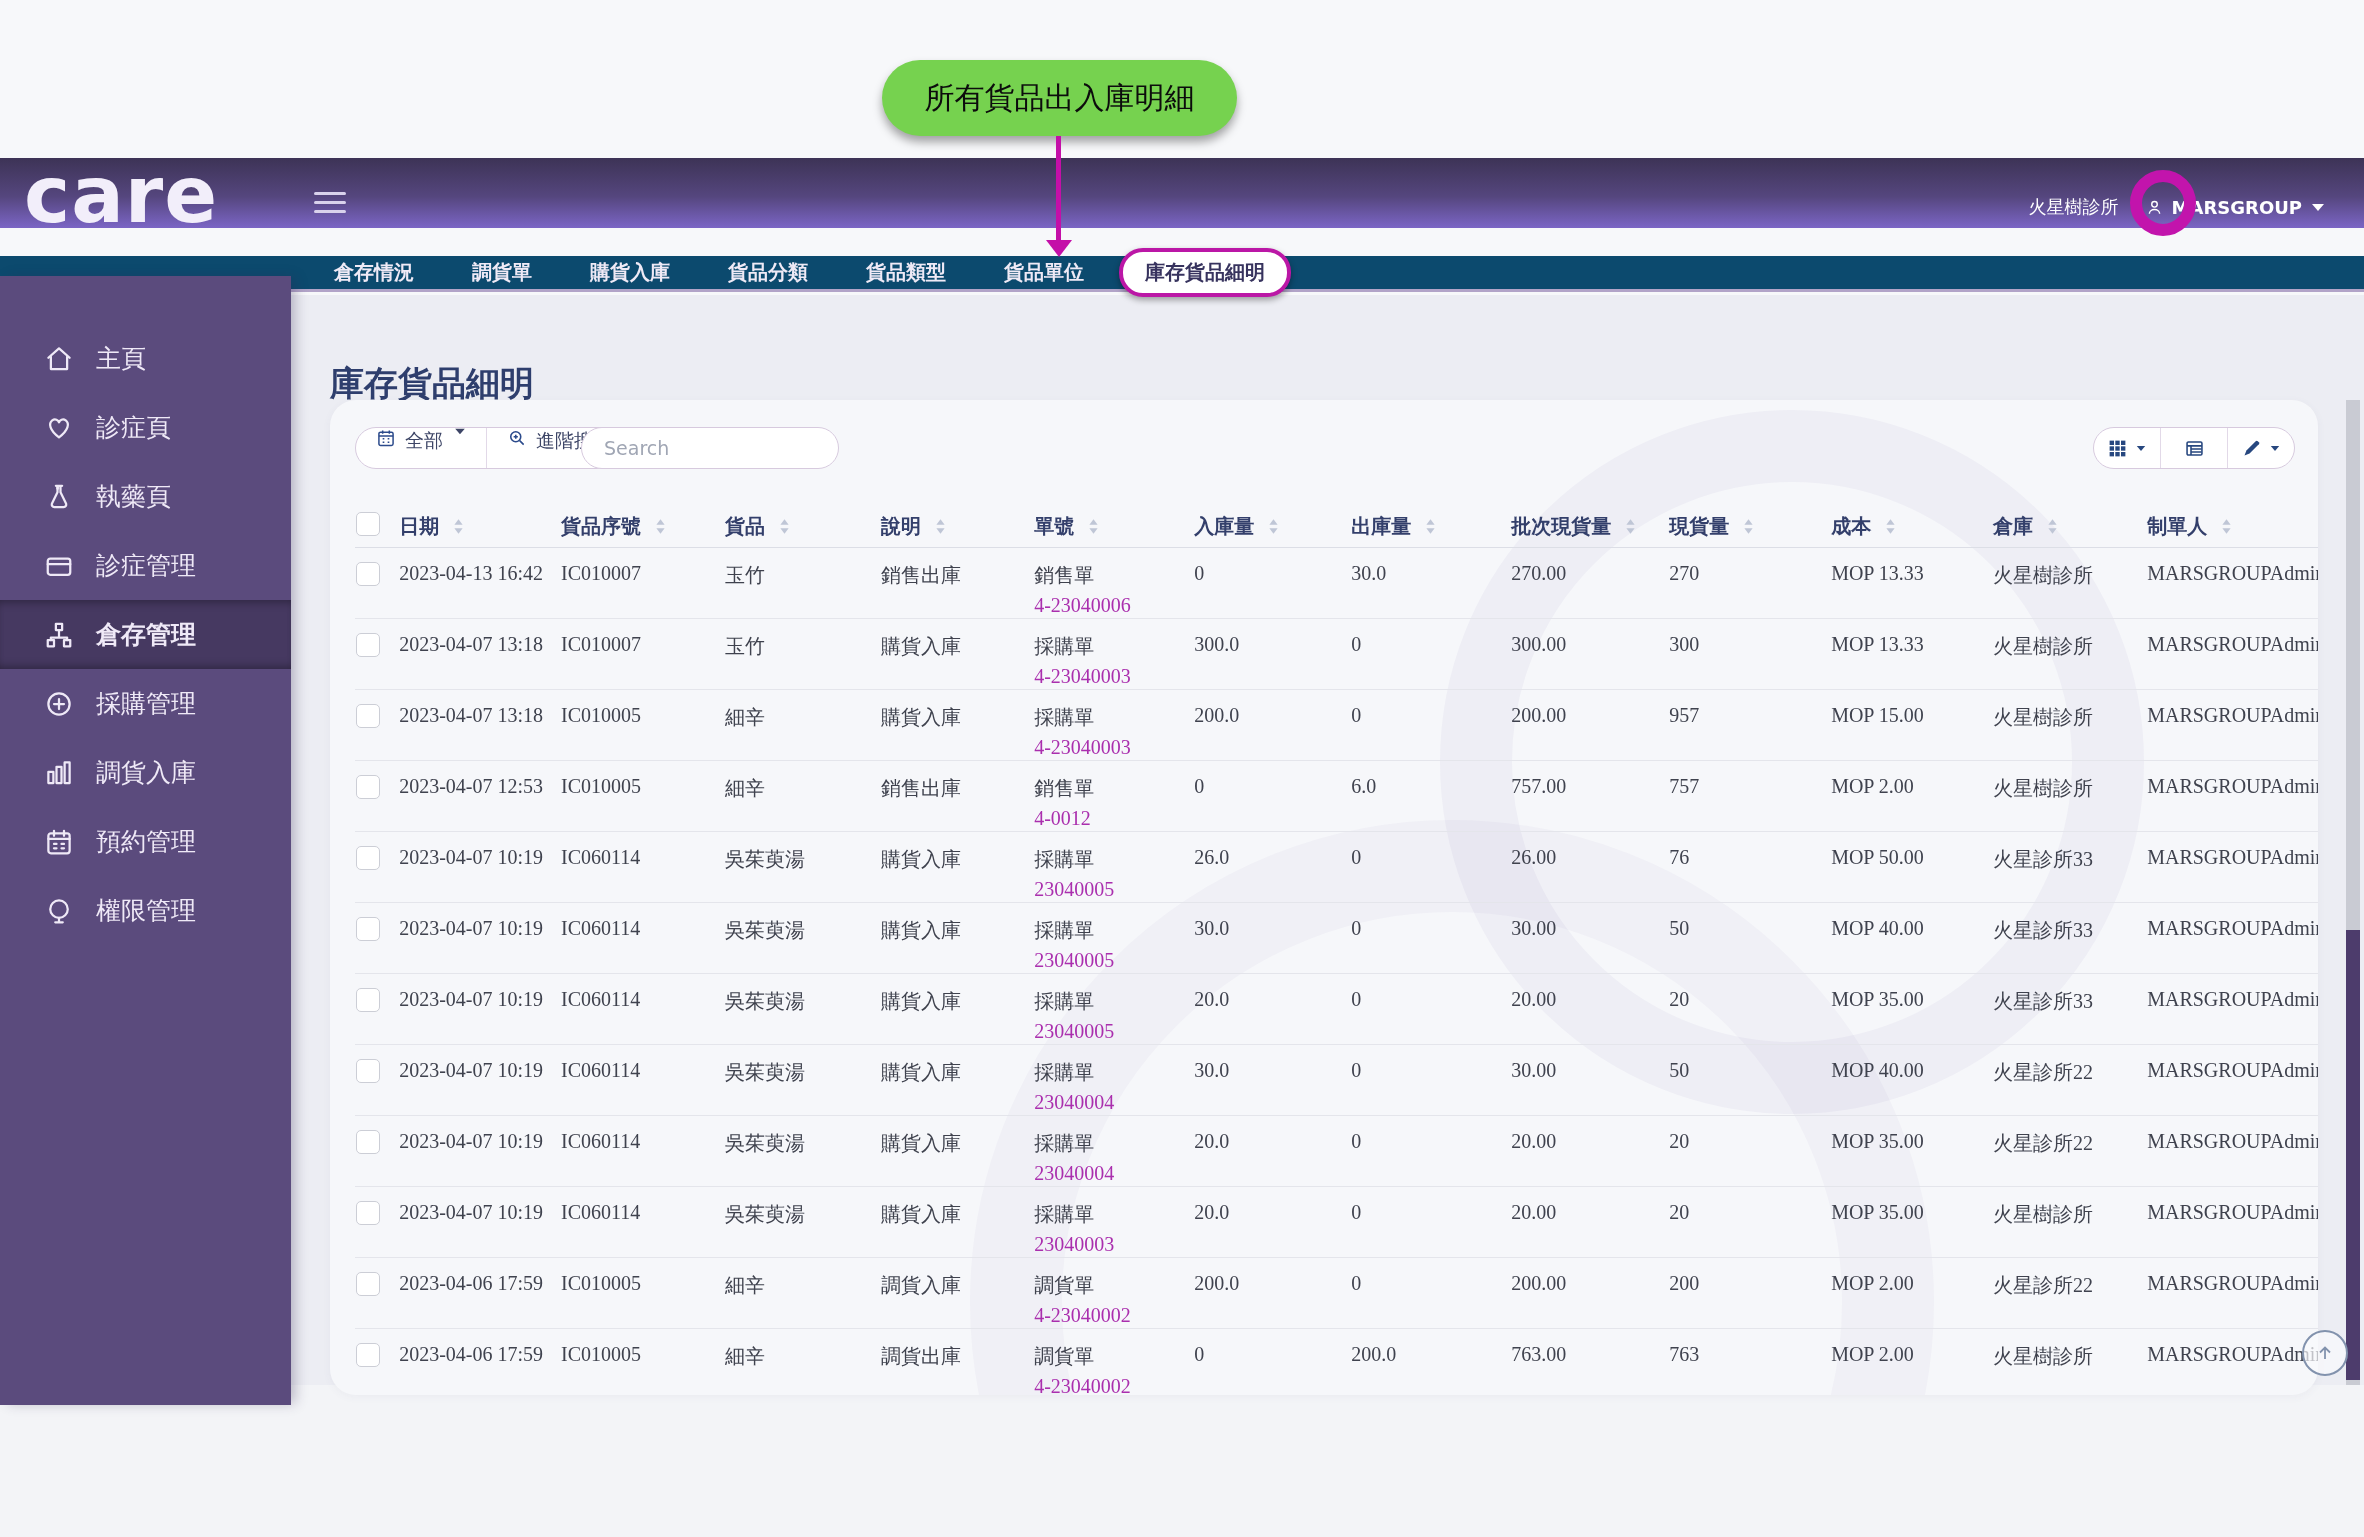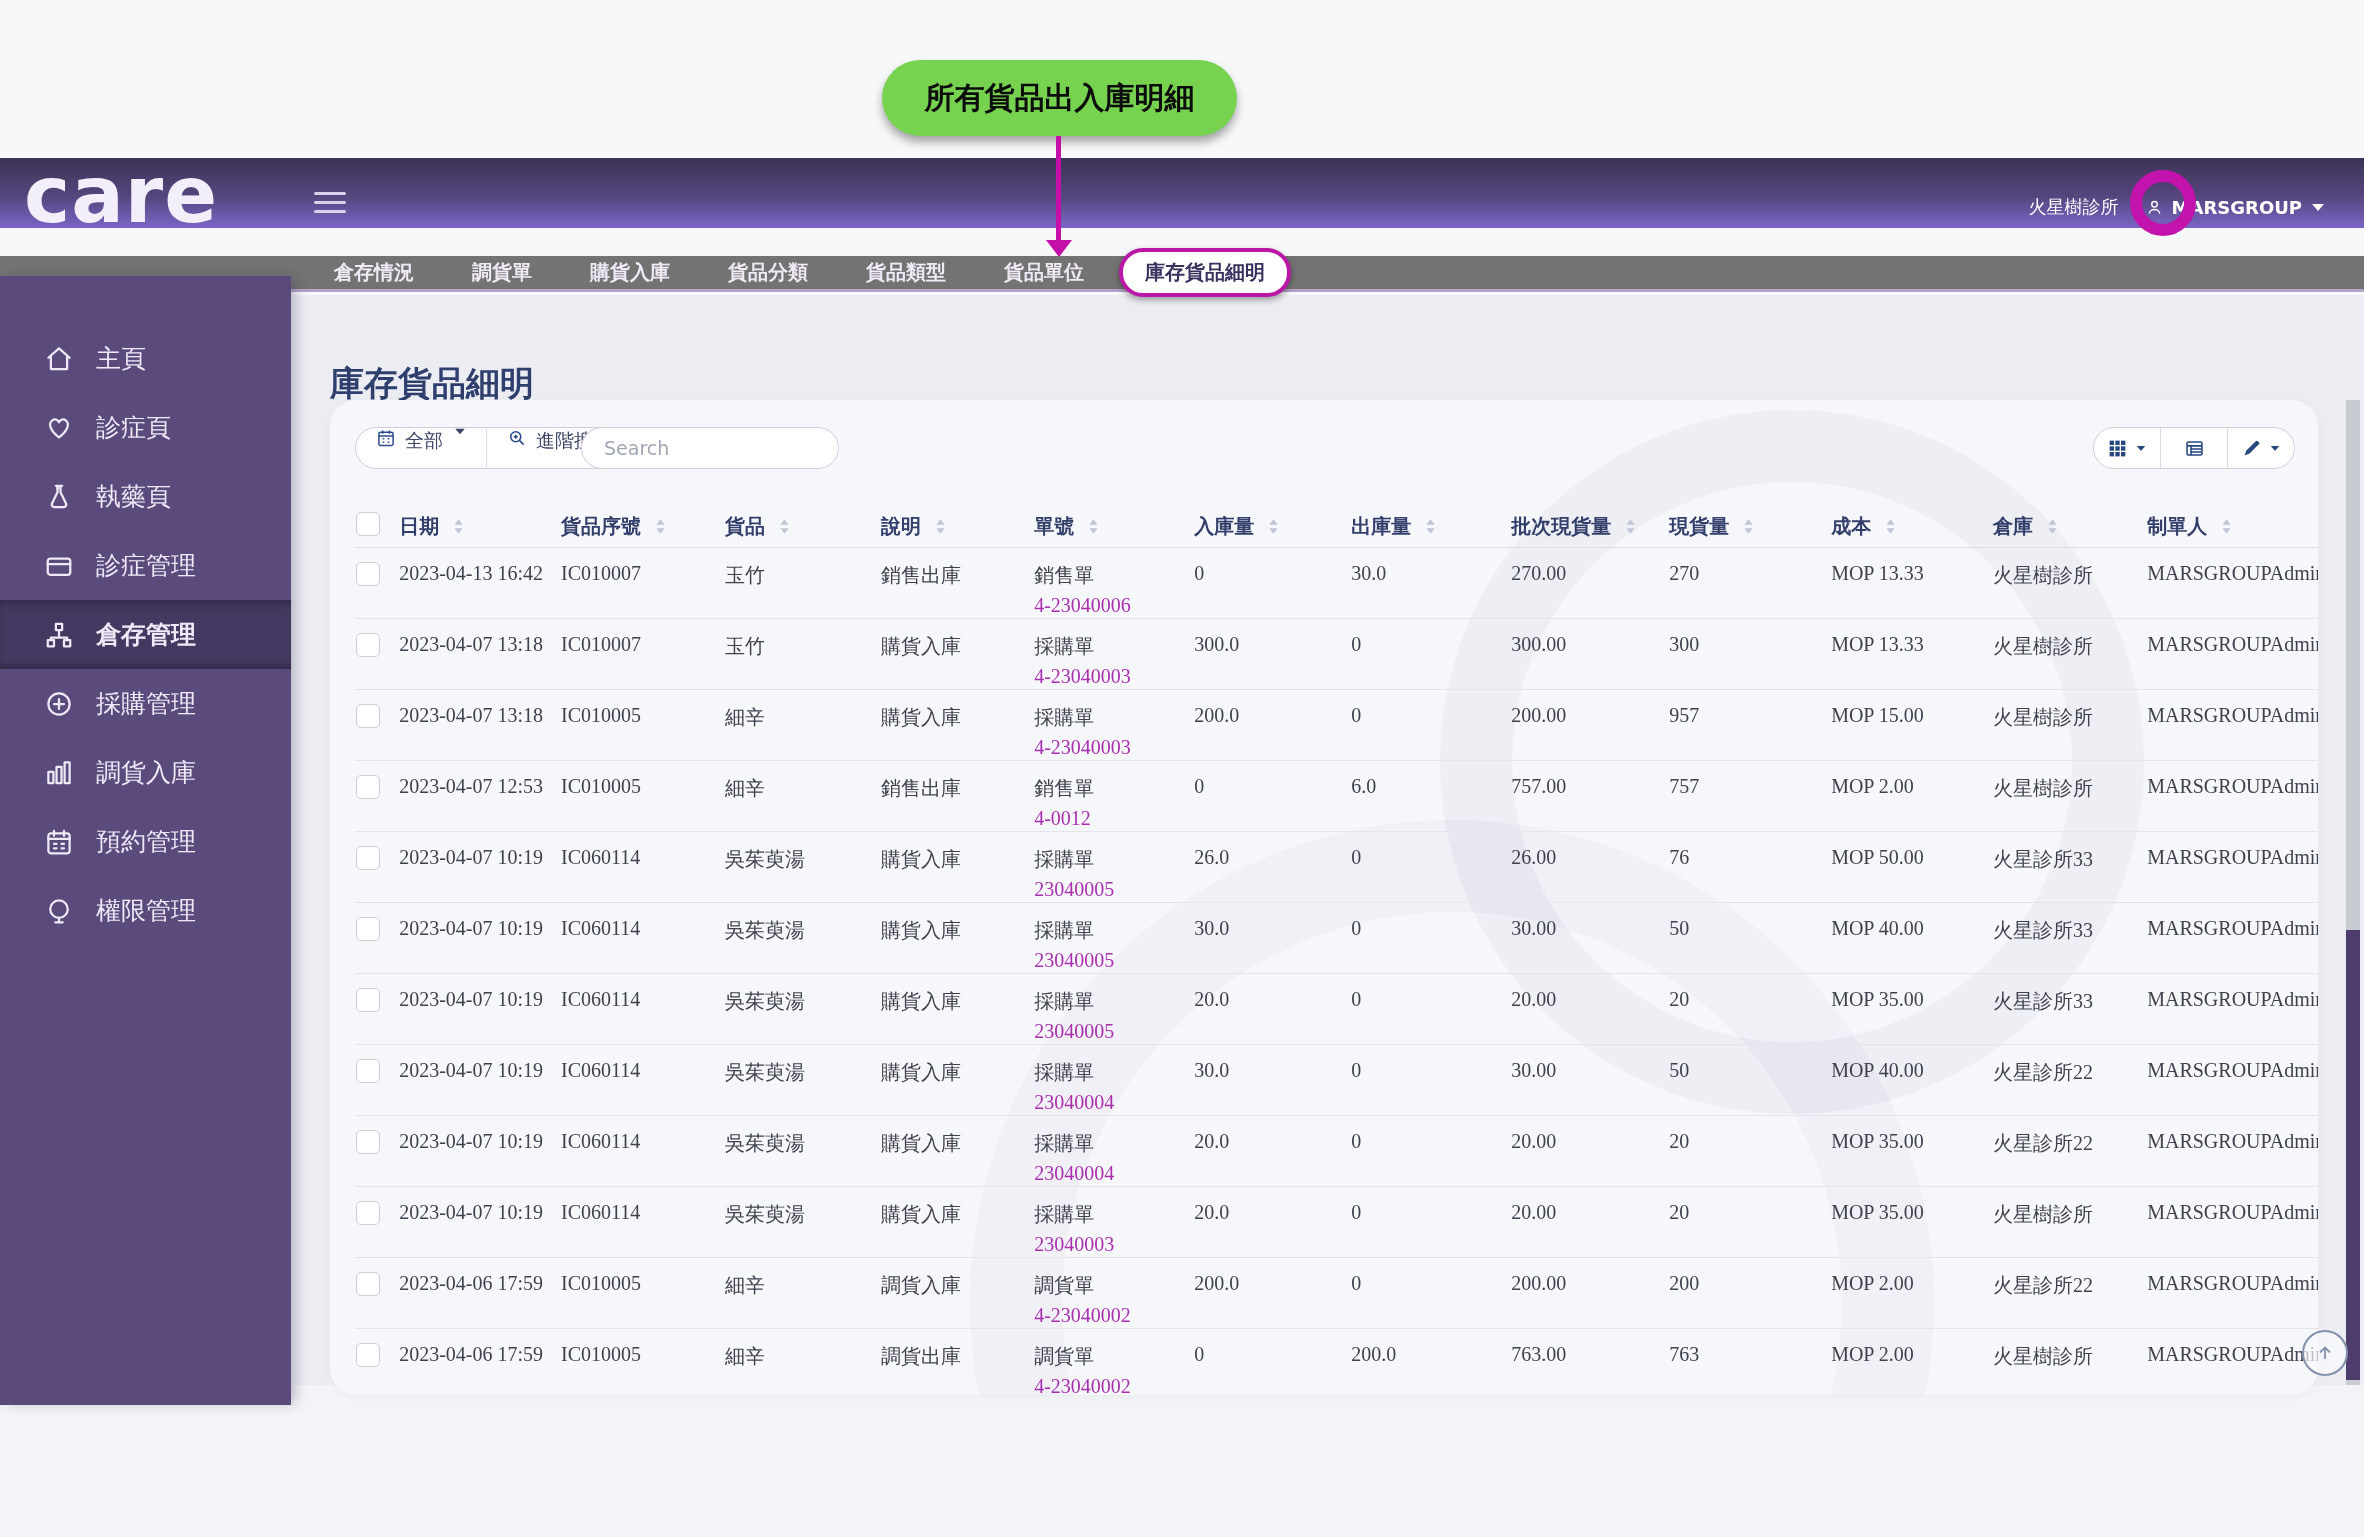--- a/index.html
+++ b/index.html
@@ -17,21 +17,21 @@
   .hamburger{position:absolute;left:314px;top:34px;width:32px;cursor:pointer;}
   .hamburger span{display:block;height:3px;background:#d9d2ec;margin-bottom:6px;border-radius:2px;}
   .nav-right{position:absolute;right:40px;top:0;height:98px;display:flex;align-items:center;gap:26px;color:#fff;}
   .clinic-name{font-size:18px;color:#fff;}
   .user-menu{display:flex;align-items:center;gap:8px;font-size:18px;font-weight:bold;color:#fff;cursor:pointer;}
   .user-menu svg{width:19px;height:19px;}
   .caret{width:0;height:0;border-left:6px solid transparent;border-right:6px solid transparent;
          border-top:7px solid #fff;margin-left:2px;}
 
   
-  .tab-bar{position:absolute;left:0;top:256px;width:100%;height:36px;background:#737373;
+  .tab-bar{position:absolute;left:0;top:256px;width:100%;height:36px;background:#0c4a6e;
            border-bottom:3px solid #b2a4c8;display:flex;align-items:center;padding-left:305px;box-sizing:border-box;}
   .tab{padding:0 29px;font-size:20px;font-weight:600;color:#efeaf6;white-space:nowrap;cursor:pointer;}
   .tab.active{background:#fff;border:4px solid #bb17a6;border-radius:24px;color:#37335e;
               padding:7px 22px;margin:0 6px;box-shadow:0 3px 6px rgba(0,0,0,.35);position:relative;z-index:6;}
 
   
   .sidebar{position:absolute;left:0;top:256px;width:291px;height:1129px;background:#5b4b7d;
            box-shadow:6px 0 12px -2px rgba(50,35,80,.30);z-index:4;margin-top:20px;}
   .side-menu{padding-top:48px;}
   .side-item{height:69px;display:flex;align-items:center;padding-left:44px;gap:22px;
@@ -87,21 +87,21 @@
   
   .sb-track{position:absolute;left:2346px;top:400px;width:14px;height:985px;background:#c9cbd3;z-index:3;}
   .sb-thumb{position:absolute;left:2346px;top:930px;width:14px;height:450px;background:#4d3c6c;z-index:4;cursor:pointer;}
   .scroll-top{position:absolute;left:2302px;top:1330px;width:46px;height:46px;border:2px solid #8292ad;
               border-radius:50%;color:#8292ad;display:flex;align-items:center;justify-content:center;
               background:rgba(250,250,252,.7);z-index:5;cursor:pointer;box-sizing:border-box;}
   .scroll-top svg{width:24px;height:24px;}
 
   
   .bubble{position:absolute;left:882px;top:60px;width:355px;height:76px;background:#76d24f;border-radius:38px;
-          display:flex;align-items:center;justify-content:center;font-size:30px;font-weight:bold;color:#0c0c0c;
+          display:flex;align-items:center;justify-content:center;font-size:30px;font-weight:normal;color:#0c0c0c;
           box-shadow:0 6px 10px rgba(0,0,0,.35);z-index:50;}
   .anno-line{position:absolute;left:1056px;top:136px;width:5px;height:106px;background:#c40fa8;z-index:50;}
   .anno-head{position:absolute;left:1046px;top:240px;width:0;height:0;border-left:13px solid transparent;
              border-right:13px solid transparent;border-top:17px solid #c40fa8;z-index:50;}
   .anno-ring{position:absolute;left:2130px;top:170px;width:66px;height:66px;border:12px solid #c214ac;
              border-radius:50%;z-index:20;box-sizing:border-box;}
 </style>
 </head>
 <body>
 

